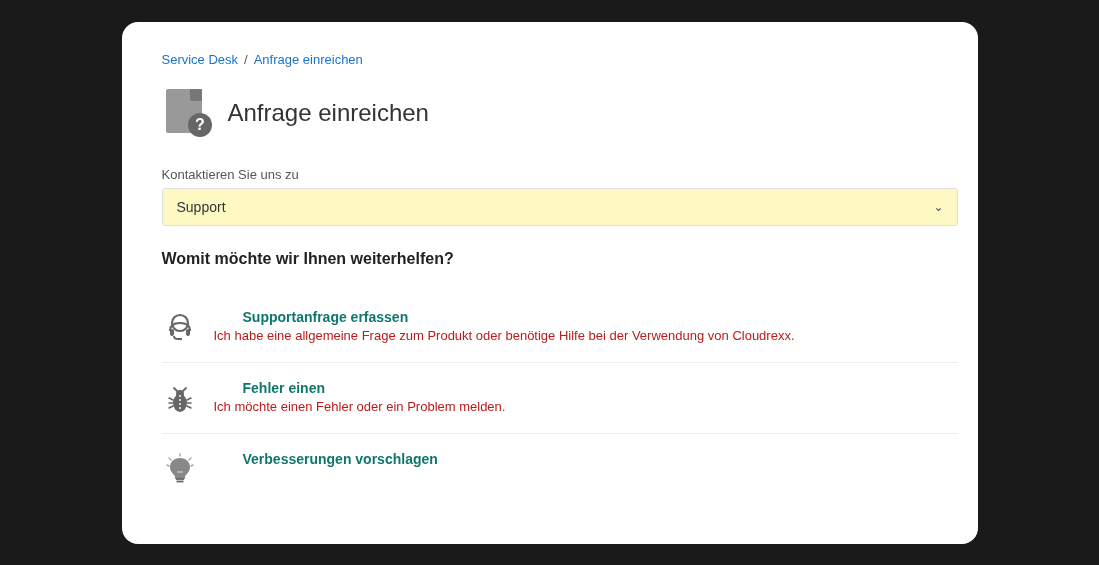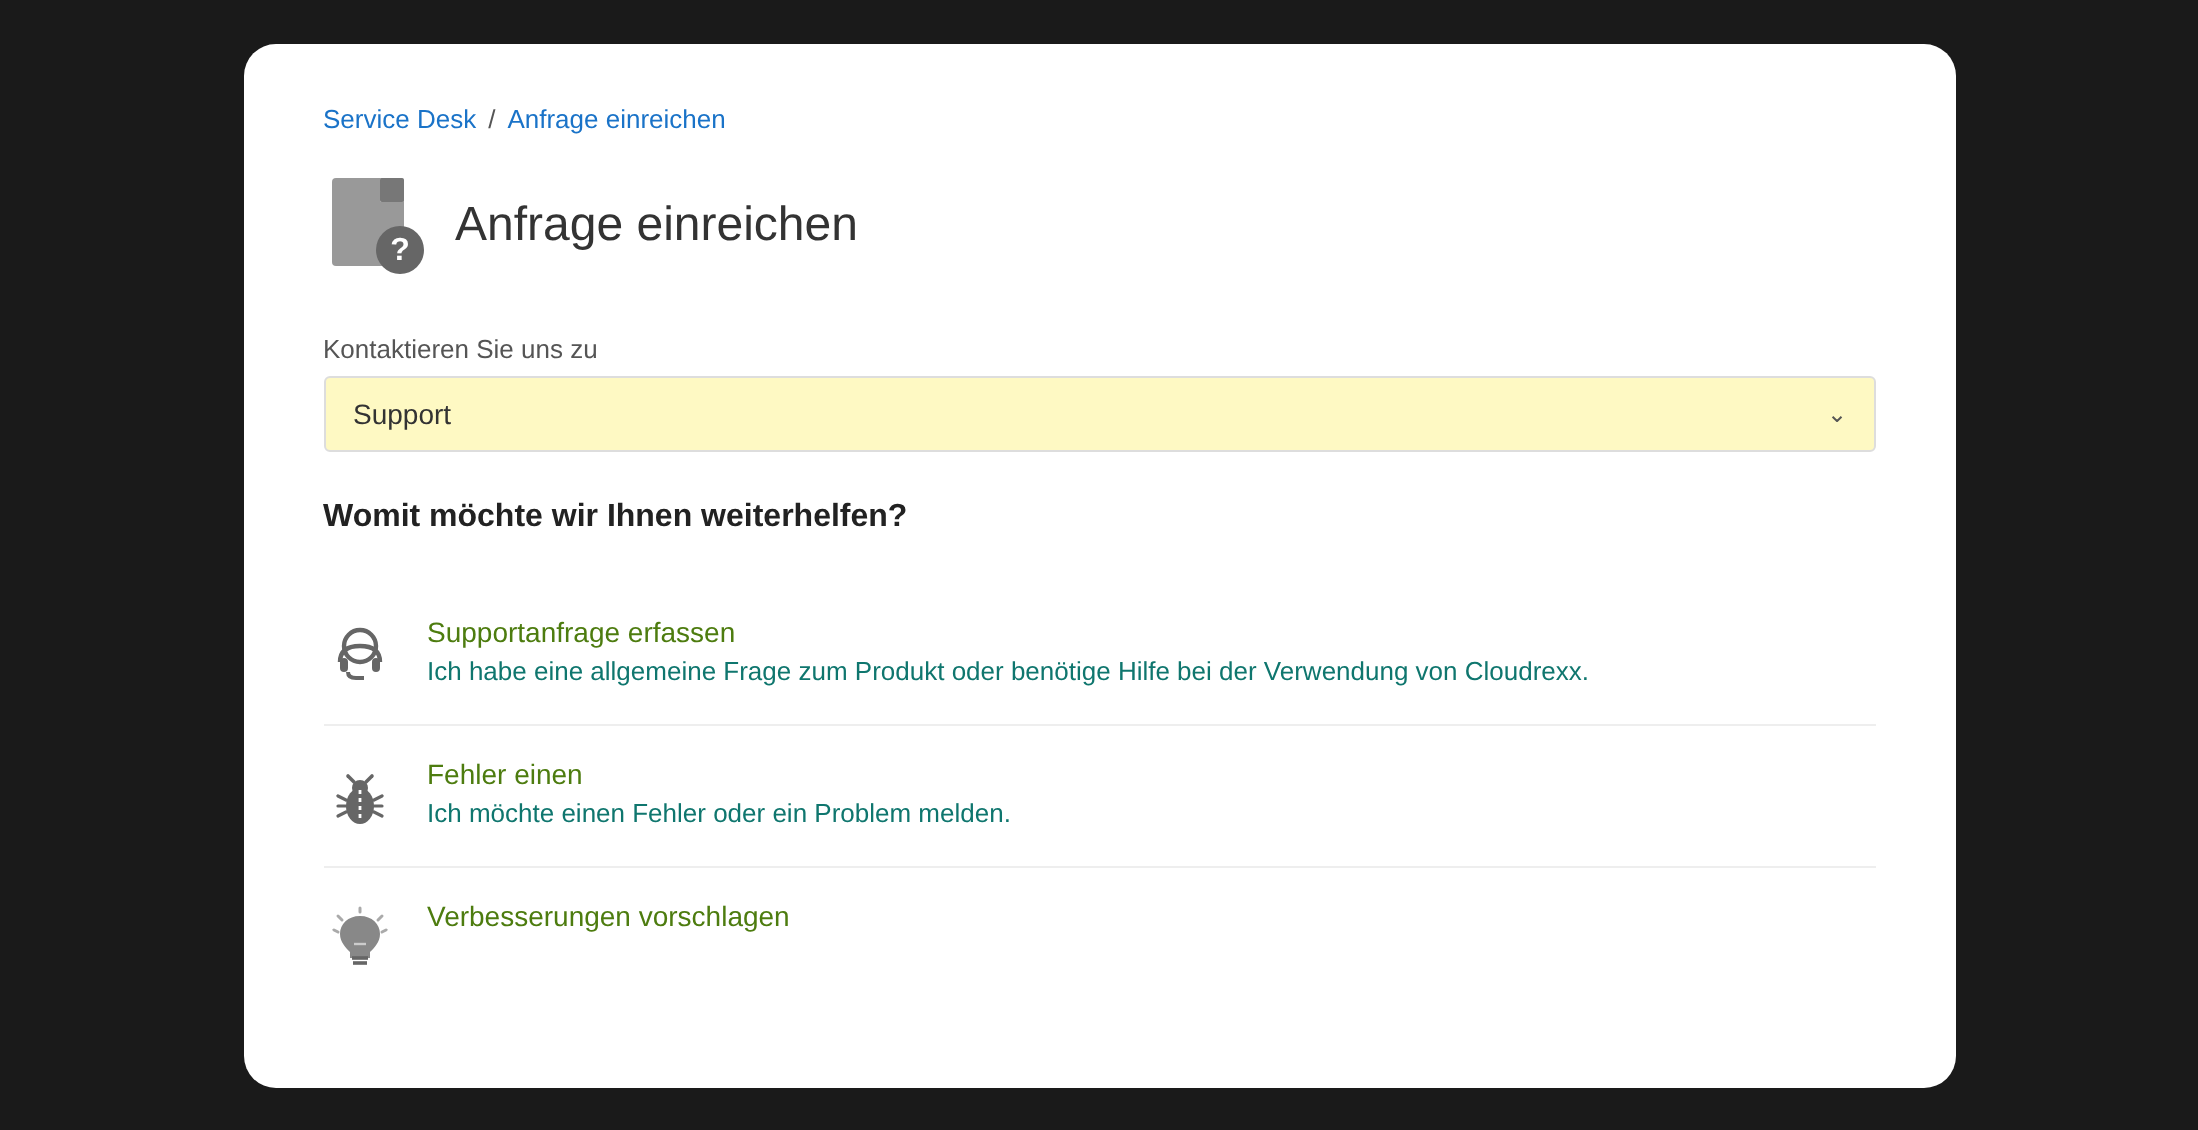--- a/index.html
+++ b/index.html
@@ -9,21 +9,21 @@
       justify-content: center;
       align-items: center;
       min-height: 100vh;
       font-family: -apple-system, BlinkMacSystemFont, 'Segoe UI', Arial, sans-serif;
     }
     .window {
       background: #fff;
       border-radius: 16px;
       width: 856px;
       min-height: 510px;
-      padding: 30px 40px 40px 40px;
+      padding: 30px 20px 40px 40px;
       position: relative;
     }
     .breadcrumb {
       display: flex;
       align-items: center;
       gap: 6px;
       margin-bottom: 20px;
       font-size: 13px;
     }
     .breadcrumb-link {
@@ -114,29 +114,30 @@
       display: flex;
       align-items: center;
       justify-content: center;
       margin-top: 2px;
     }
     .option-content {
       flex: 1;
     }
     .option-title {
       font-size: 14px;
-      font-weight: 400;
-      color: #4d7c0f;
+      font-weight: 700;
+      color: #0f766e;
       margin-bottom: 4px;
       cursor: pointer;
       text-decoration: none;
+      margin-left: 29px;
     }
     .option-desc {
       font-size: 13px;
-      color: #0f766e;
+      color: #b91c1c;
       line-height: 1.5;
     }
     .divider {
       border: none;
       border-top: 1px solid #eee;
       margin: 0;
     }
   </style>
 </head>
 <body>

